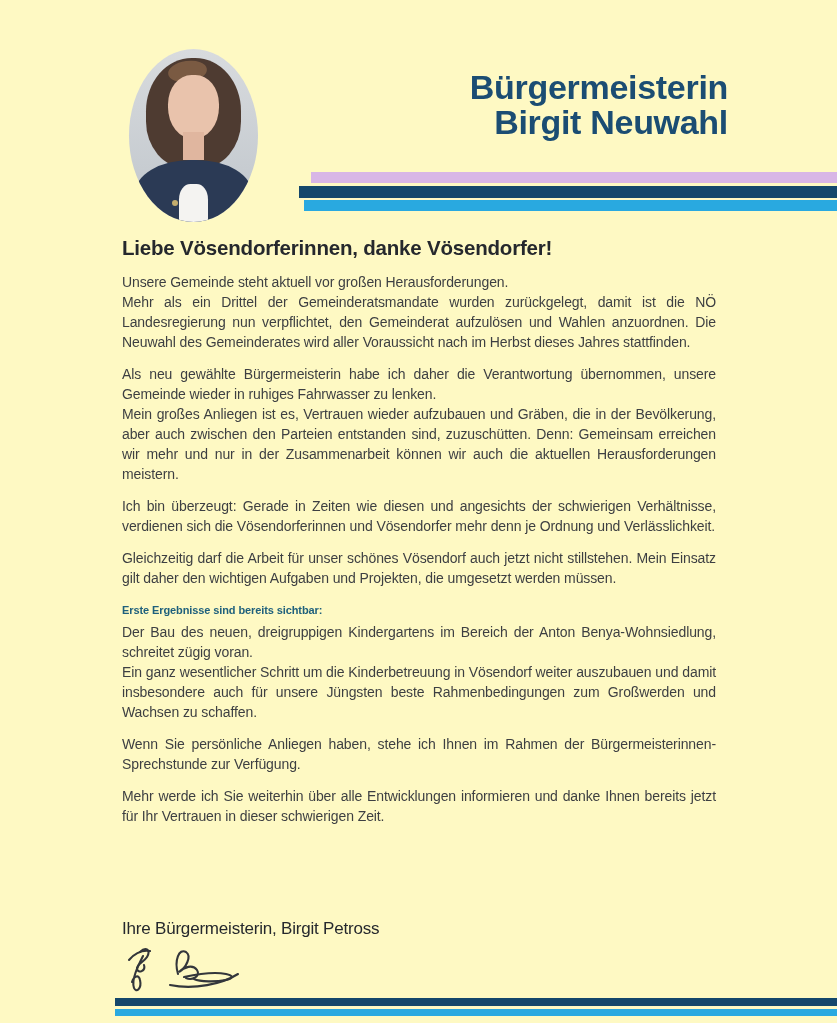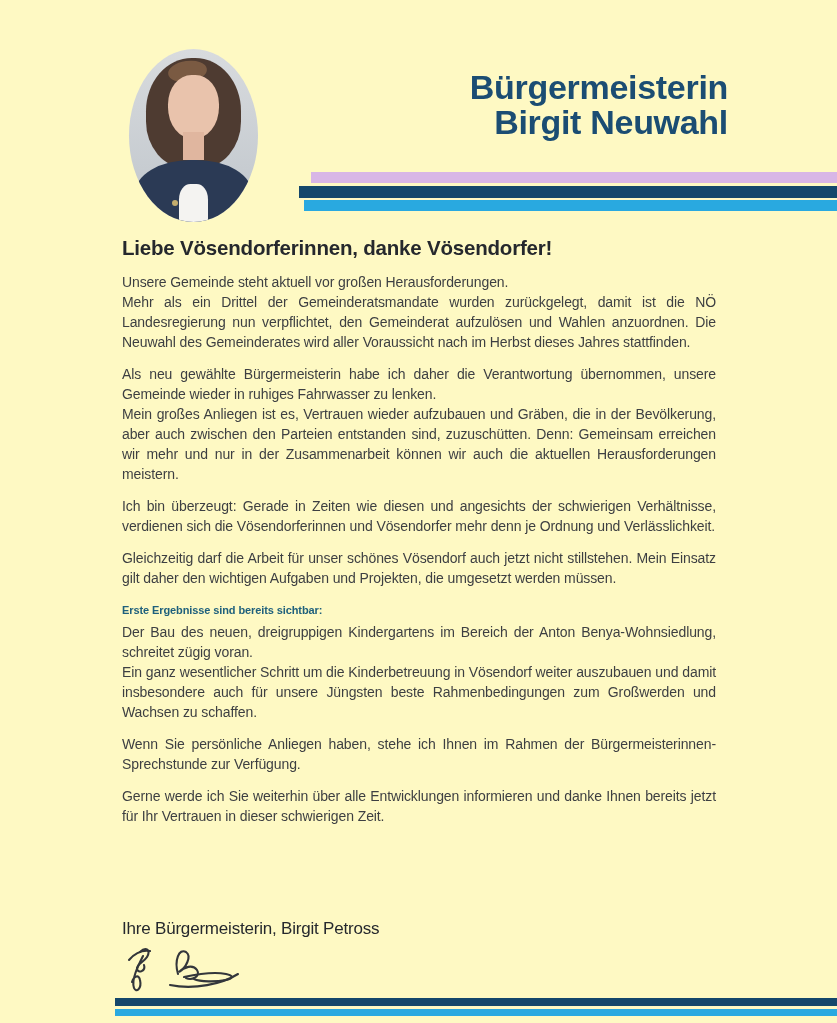--- a/index.html
+++ b/index.html
@@ -86,21 +86,21 @@
     <p class="para">Unsere Gemeinde steht aktuell vor großen Herausforderungen.
 Mehr als ein Drittel der Gemeinderatsmandate wurden zurückgelegt, damit ist die NÖ Landesregierung nun verpflichtet, den Gemeinderat aufzulösen und Wahlen anzuordnen. Die Neuwahl des Gemeinderates wird aller Voraussicht nach im Herbst dieses Jahres stattfinden.</p>
     <p class="para">Als neu gewählte Bürgermeisterin habe ich daher die Verantwortung übernommen, unsere Gemeinde wieder in ruhiges Fahrwasser zu lenken.
 Mein großes Anliegen ist es, Vertrauen wieder aufzubauen und Gräben, die in der Bevölkerung, aber auch zwischen den Parteien entstanden sind, zuzuschütten. Denn: Gemeinsam erreichen wir mehr und nur in der Zusammenarbeit können wir auch die aktuellen Herausforderungen meistern.</p>
     <p class="para">Ich bin überzeugt: Gerade in Zeiten wie diesen und angesichts der schwierigen Verhältnisse, verdienen sich die Vösendorferinnen und Vösendorfer mehr denn je Ordnung und Verlässlichkeit.</p>
     <p class="para">Gleichzeitig darf die Arbeit für unser schönes Vösendorf auch jetzt nicht stillstehen. Mein Einsatz gilt daher den wichtigen Aufgaben und Projekten, die umgesetzt werden müssen.</p>
     <h3 class="results-heading">Erste Ergebnisse sind bereits sichtbar:</h3>
     <p class="para">Der Bau des neuen, dreigruppigen Kindergartens im Bereich der Anton Benya-Wohnsiedlung, schreitet zügig voran.
 Ein ganz wesentlicher Schritt um die Kinderbetreuung in Vösendorf weiter auszubauen und damit insbesondere auch für unsere Jüngsten beste Rahmenbedingungen zum Großwerden und Wachsen zu schaffen.</p>
     <p class="para">Wenn Sie persönliche Anliegen haben, stehe ich Ihnen im Rahmen der Bürgermeisterinnen-Sprechstunde zur Verfügung.</p>
-    <p class="para">Gerne werde ich Sie weiterhin über alle Entwicklungen informieren und danke Ihnen bereits jetzt für Ihr Vertrauen in dieser schwierigen Zeit.</p>
+    <p class="para">Mehr werde ich Sie weiterhin über alle Entwicklungen informieren und danke Ihnen bereits jetzt für Ihr Vertrauen in dieser schwierigen Zeit.</p>
   </div>
 
   <div class="signoff">Ihre Bürgermeisterin, Birgit Petross</div>
 
   <svg class="signature" viewBox="0 0 118 50" aria-hidden="true">
     <path d="M14,8 C20,2 25,6 21,13 C18,18 10,20 11,25 C12,30 20,27 18,21"></path>
     <path d="M17,12 C12,22 5,36 8,44 C10,49 16,45 14,36 C13,30 8,32 6,38"></path>
     <path d="M3,16 C9,9 17,6 24,7"></path>
     <path d="M52,30 C48,16 53,4 60,8 C66,12 60,24 53,28 C58,23 67,20 71,26 C75,32 66,37 60,34"></path>
     <path d="M58,33 C72,30 90,28 100,30 C107,31.5 108,34 100,36 C90,38 74,38 68,35"></path>

